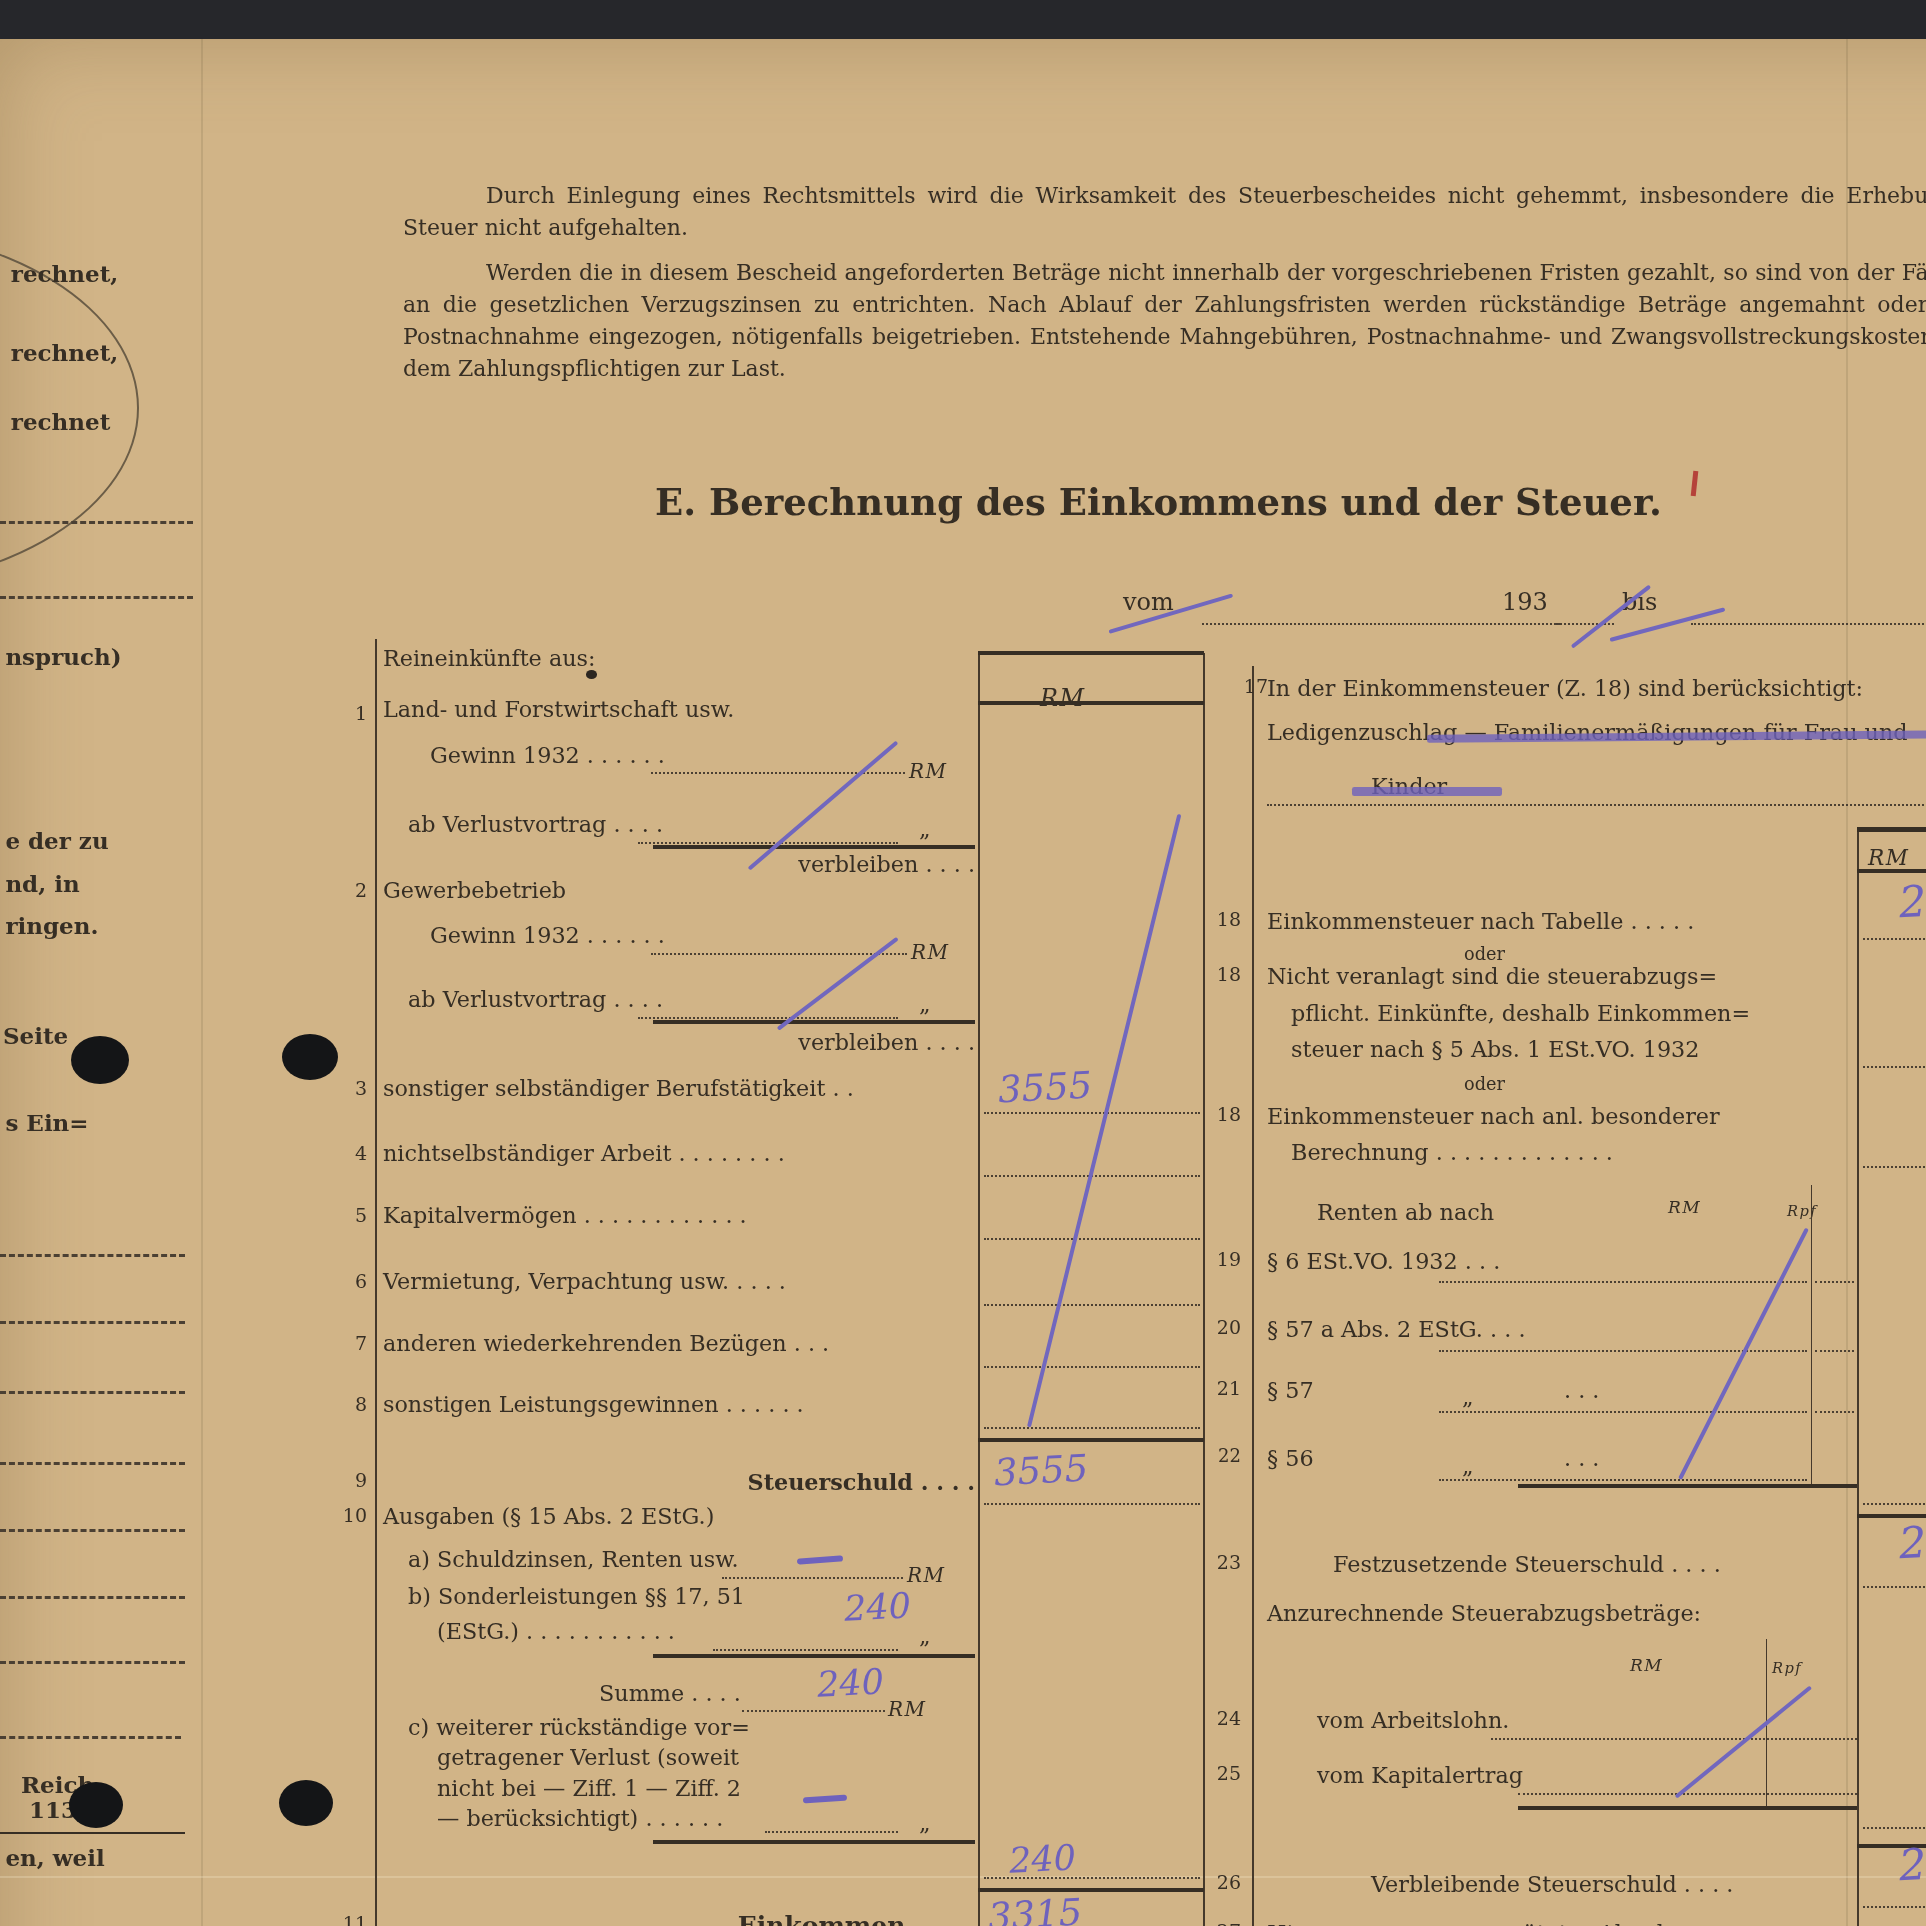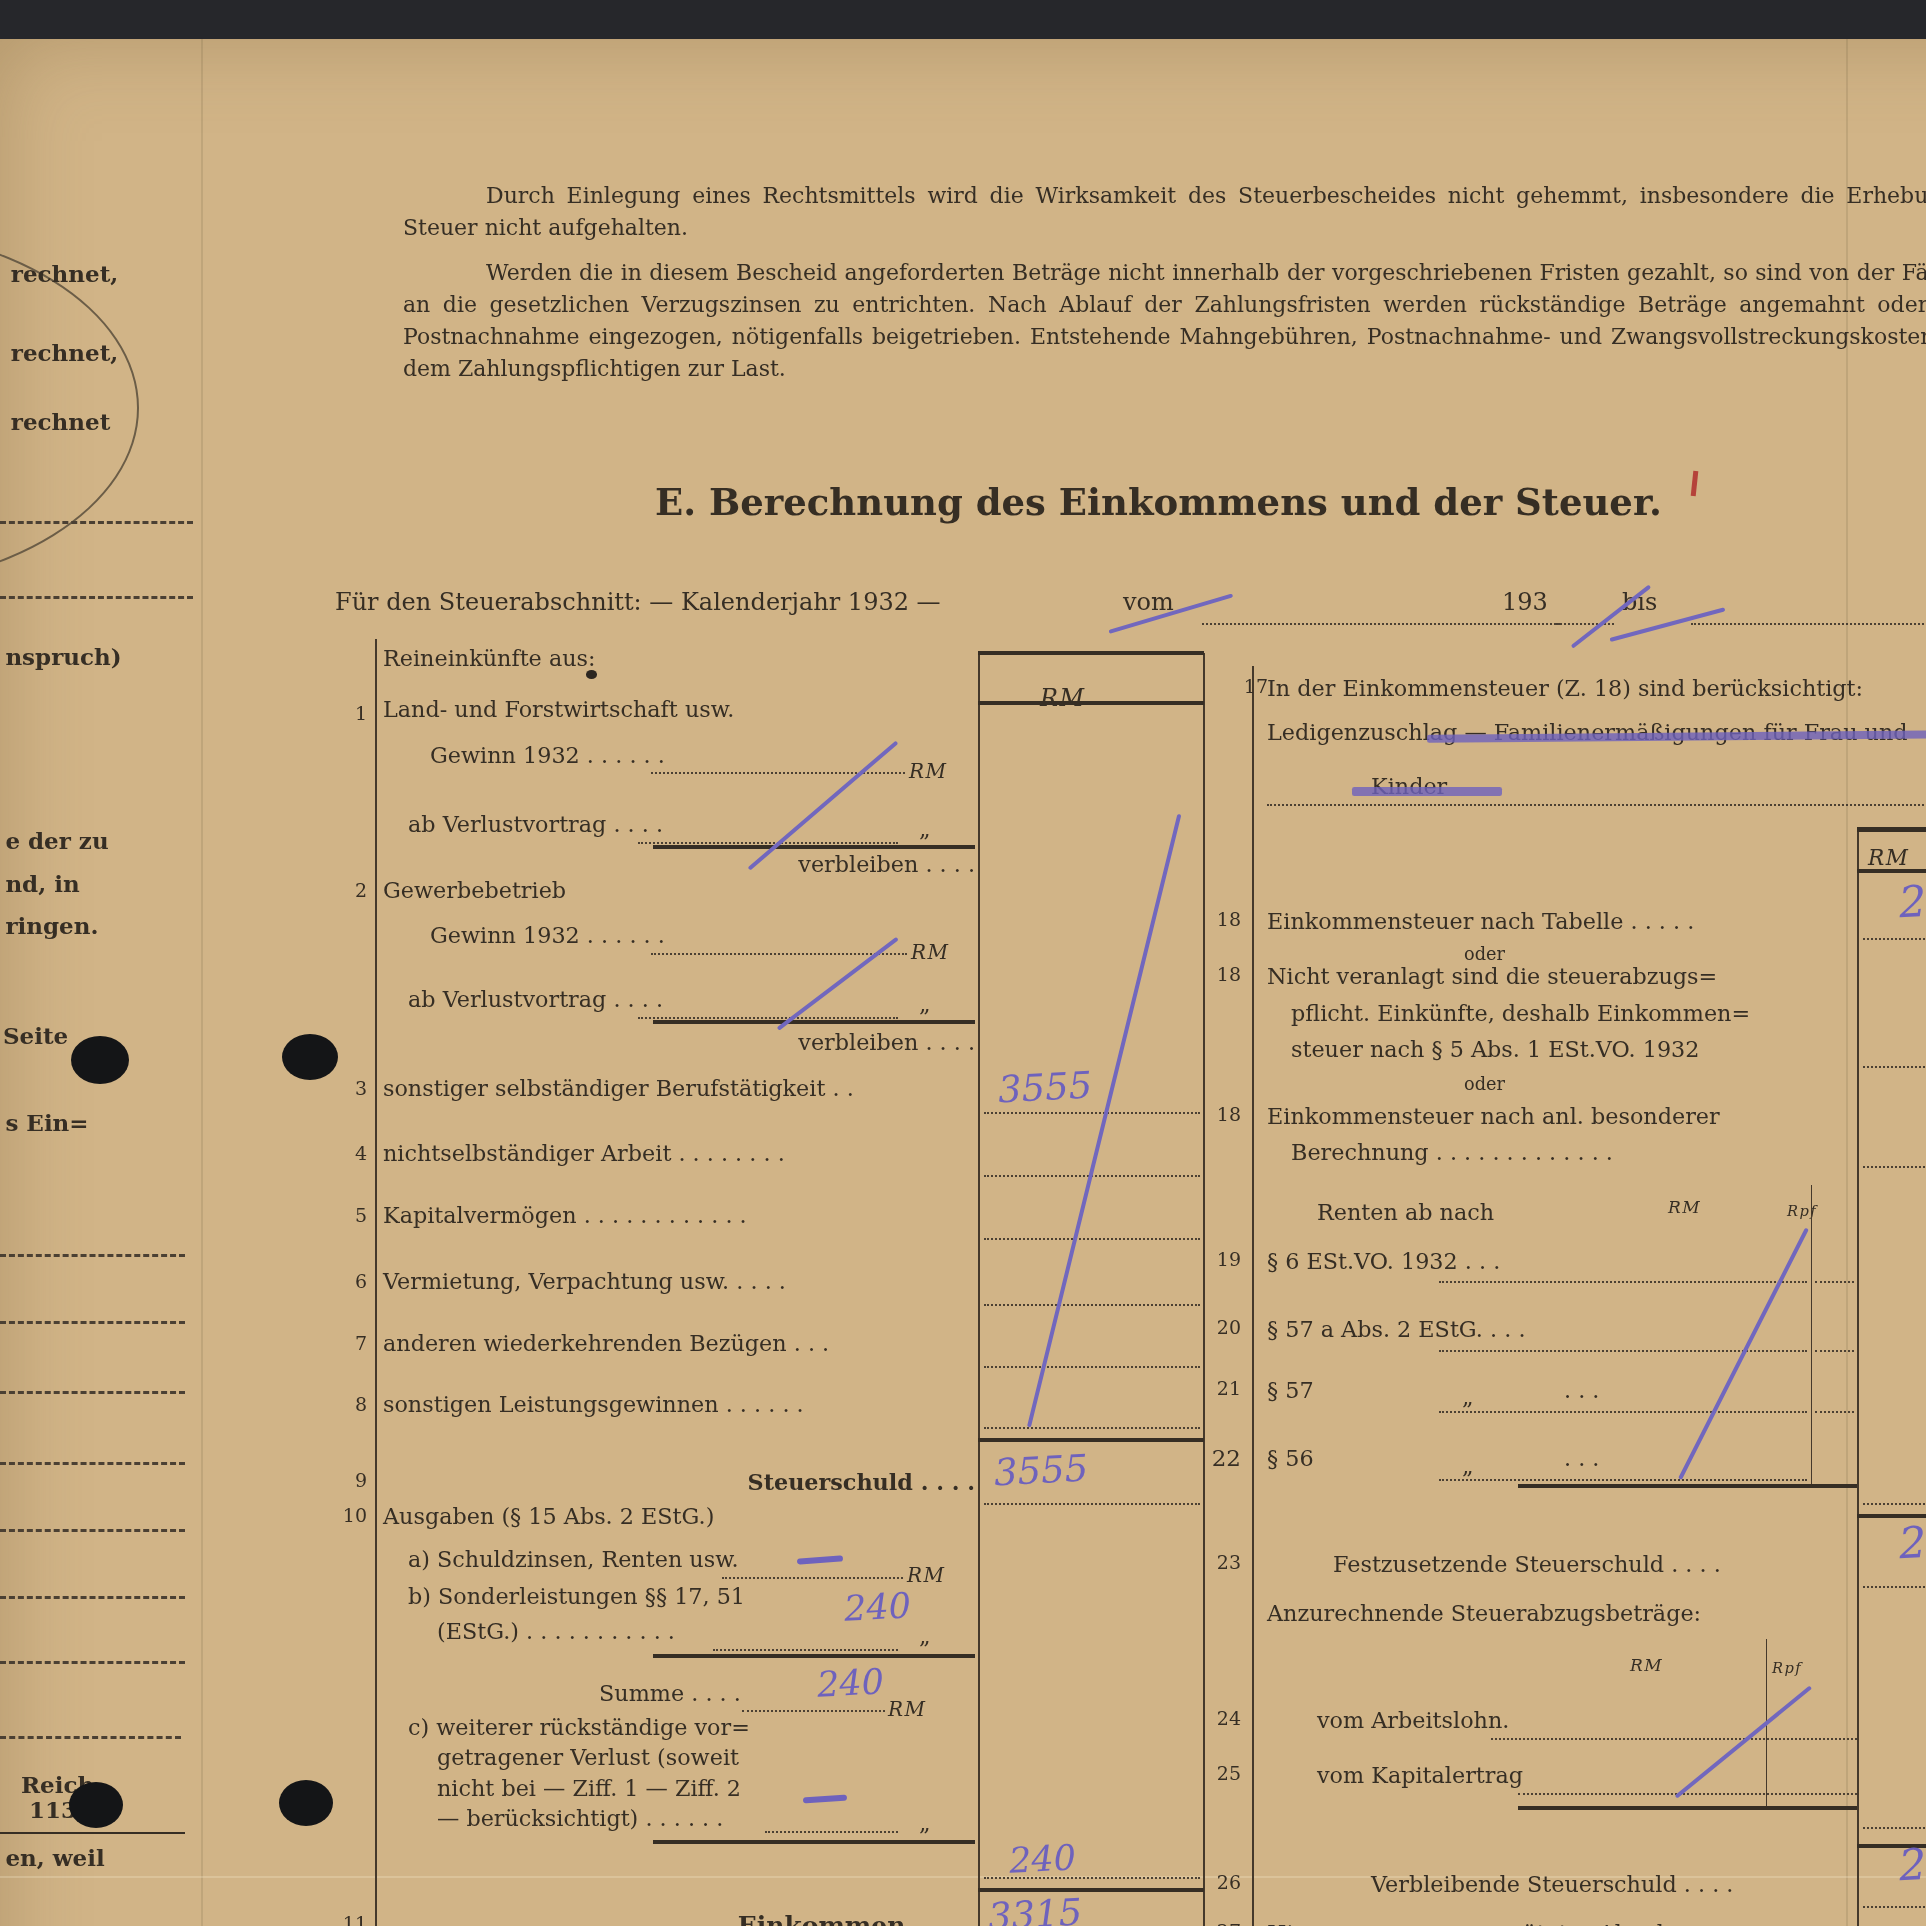--- a/index.html
+++ b/index.html
@@ -71,21 +71,20 @@
   <div class="hole" style="left:279px;top:1780px;width:54px;height:46px;"></div>
 
   <div style="position:absolute;left:586px;top:670px;width:10.8px;height:8.5px;background:#2c2620;border-radius:50%;"></div>
   <div style="position:absolute;left:1692px;top:471px;width:4.6px;height:25.4px;background:#b5423a;transform:rotate(6deg);"></div>
 
   <div class="para" style="left:403px;top:180px;width:1603px;text-indent:83px;">Durch Einlegung eines Rechtsmittels wird die Wirksamkeit des Steuerbescheides nicht gehemmt, insbesondere die Erhebung der Steuer nicht aufgehalten.</div>
   <div class="para" style="left:403px;top:257px;width:1603px;text-indent:83px;">Werden die in diesem Bescheid angeforderten Beträge nicht innerhalb der vorgeschriebenen Fristen gezahlt, so sind von der Fälligkeit an die gesetzlichen Verzugszinsen zu entrichten. Nach Ablauf der Zahlungsfristen werden rückständige Beträge angemahnt oder durch Postnachnahme eingezogen, nötigenfalls beigetrieben. Entstehende Mahngebühren, Postnachnahme- und Zwangsvollstreckungskosten fallen dem Zahlungspflichtigen zur Last.</div>
 
   <div class="t bold center" style="left:655px;top:482px;width:1136px;font-size:37px;">E. Berechnung des Einkommens und der Steuer.</div>
 
-  <div class="t" style="left:335px;top:589px;font-size:24px;">Für den Steuerabschnitt: — Kalenderjahr 1932 —</div>
   <div class="t" style="left:1123px;top:589px;font-size:24px;">vom</div>
   <div class="dot" style="left:1202px;top:623px;width:358px;"></div>
   <div class="t" style="left:1502px;top:589px;font-size:24px;">193</div>
   <div class="dot" style="left:1556px;top:623px;width:58px;"></div>
   <div class="t" style="left:1622px;top:589px;font-size:24px;">bis</div>
   <div class="dot" style="left:1691px;top:623px;width:300px;"></div>
 
   <div class="slash" style="left:1109px;top:630px;width:129px;transform:rotate(-16.5deg);"></div>
   <div class="slash" style="left:1572px;top:645px;width:99px;transform:rotate(-38deg);"></div>
   <div class="slash" style="left:1610px;top:638px;width:119px;transform:rotate(-15deg);"></div>
@@ -181,21 +180,21 @@
 
   <div class="vln" style="left:1252px;top:666px;width:1.9px;height:1691px;"></div>
 
   <div class="t right" style="left:1206px;top:676px;width:35px;font-size:19px;margin-left:27px;">17</div>
   <div class="t right" style="left:1206px;top:909px;width:35px;font-size:19px;">18</div>
   <div class="t right" style="left:1206px;top:964px;width:35px;font-size:19px;">18</div>
   <div class="t right" style="left:1206px;top:1104px;width:35px;font-size:19px;">18</div>
   <div class="t right" style="left:1206px;top:1249px;width:35px;font-size:19px;">19</div>
   <div class="t right" style="left:1206px;top:1317px;width:35px;font-size:19px;">20</div>
   <div class="t right" style="left:1206px;top:1378px;width:35px;font-size:19px;">21</div>
-  <div class="t right" style="left:1206px;top:1446px;width:35px;font-size:23px;">22</div>
+  <div class="t right" style="left:1206px;top:1446px;width:35px;font-size:18px;">22</div>
   <div class="t right" style="left:1206px;top:1552px;width:35px;font-size:19px;">23</div>
   <div class="t right" style="left:1206px;top:1708px;width:35px;font-size:19px;">24</div>
   <div class="t right" style="left:1206px;top:1763px;width:35px;font-size:19px;">25</div>
   <div class="t right" style="left:1206px;top:1872px;width:35px;font-size:19px;">26</div>
   <div class="t right" style="left:1206px;top:1921px;width:35px;font-size:19px;">27</div>
 
   <div class="t" style="left:1267px;top:676px;">In der Einkommensteuer (Z. 18) sind berücksichtigt:</div>
   <div class="t" style="left:1267px;top:720px;"><span>Ledigenzuschlag — </span><span>Familienermäßigungen für Frau und</span></div>
   <div class="t" style="left:1371px;top:774px;">Kinder</div>
   <div class="dot" style="left:1267px;top:804px;width:828px;"></div>

